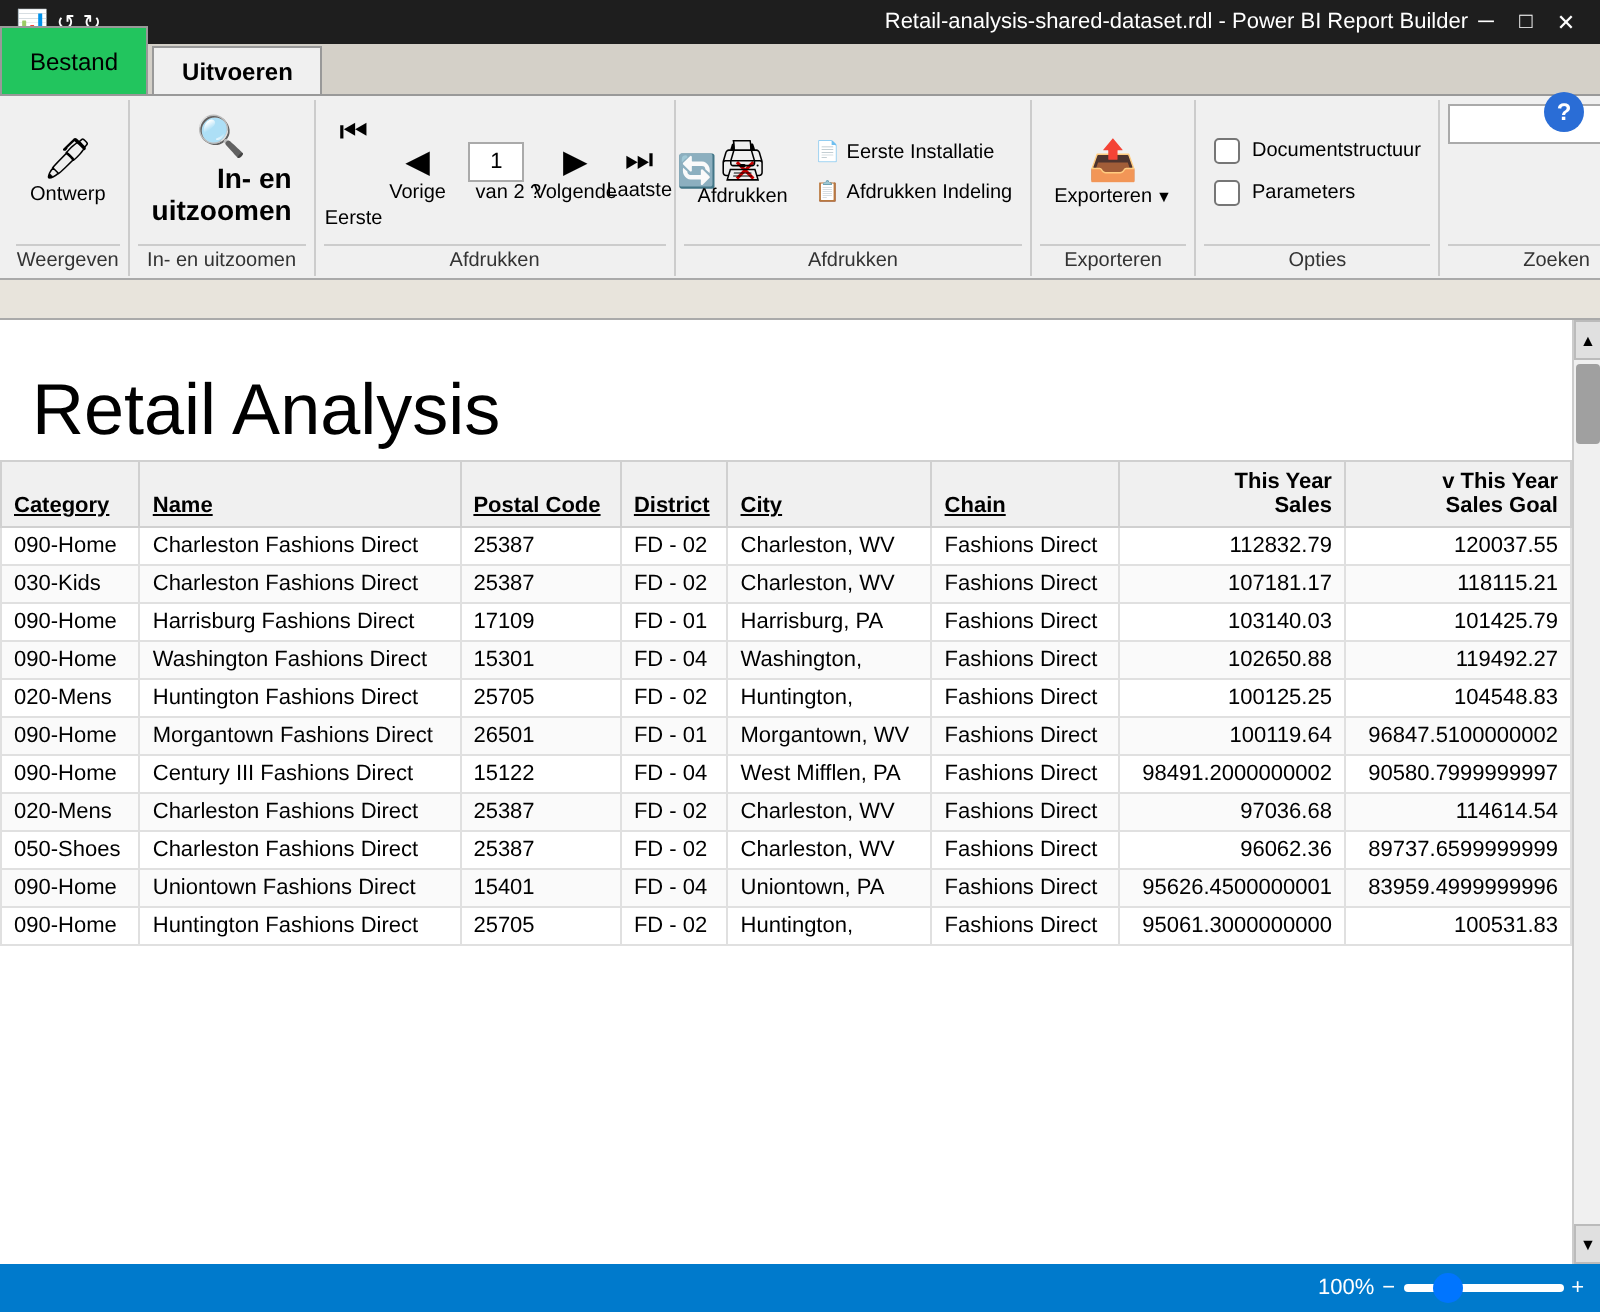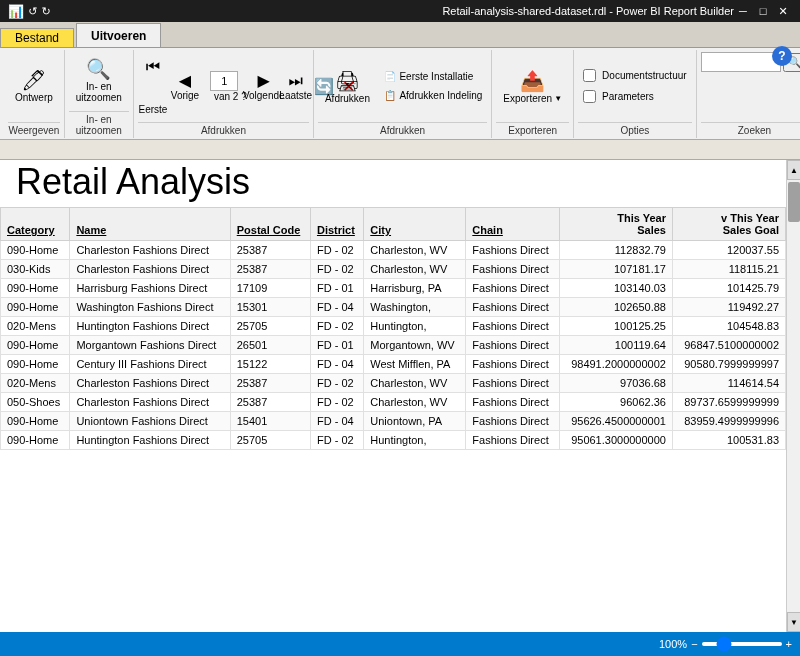--- a/index.html
+++ b/index.html
@@ -29,26 +29,26 @@
       background: #d4d0c8;
       display: flex;
       align-items: flex-end;
       height: 26px;
       border-bottom: 1px solid #999;
     }
     .tab {
       padding: 4px 14px;
       font-size: 12px;
       cursor: pointer;
-      height: 19px;
+      height: 34px;
       display: flex;
       align-items: center;
       border: 1px solid #999;
       border-bottom: none;
-      background: #fde047;
+      background: #22c55e;
       margin-right: 2px;
     }
     .tab.active {
       background: #f0f0f0;
       font-weight: bold;
       height: 24px;
     }
 
     
     .ribbon {
@@ -129,21 +129,21 @@
       background: #fff;
       height: calc(656px - 22px - 26px - 92px - 20px - 24px);
       overflow-y: auto;
       overflow-x: hidden;
       position: relative;
     }
 
     .report-title {
       font-size: 36px;
       font-weight: 300;
-      padding: 1px 16px 4px 16px;
+      padding: 24px 16px 4px 16px;
       color: #000;
     }
 
     
     .data-table {
       width: 100%;
       border-collapse: collapse;
       font-size: 11px;
     }
     .data-table th {
@@ -255,21 +255,21 @@
         <div>Ontwerp</div>
       </div>
     </div>
     <div class="ribbon-section-label">Weergeven</div>
   </div>
 
   <div class="ribbon-section">
     <div class="ribbon-section-content">
       <div class="ribbon-btn">
         <div class="ribbon-icon">🔍</div>
-        <div style="font-size:10px;text-align:center;">In- en<br>uitzoomen</div>
+        <div style="font-size:14px;text-align:right;font-weight:bold;">In- en<br>uitzoomen</div>
       </div>
     </div>
     <div class="ribbon-section-label">In- en uitzoomen</div>
   </div>
 
   <div class="ribbon-section" style="min-width:180px;">
     <div class="ribbon-section-content" style="align-items:center; gap:2px;">
       <button class="ribbon-btn" style="min-width:30px; padding:2px;">
         <div style="font-size:16px;">⏮</div>
         <div style="font-size:10px;margin-top:28px;">Eerste</div>

